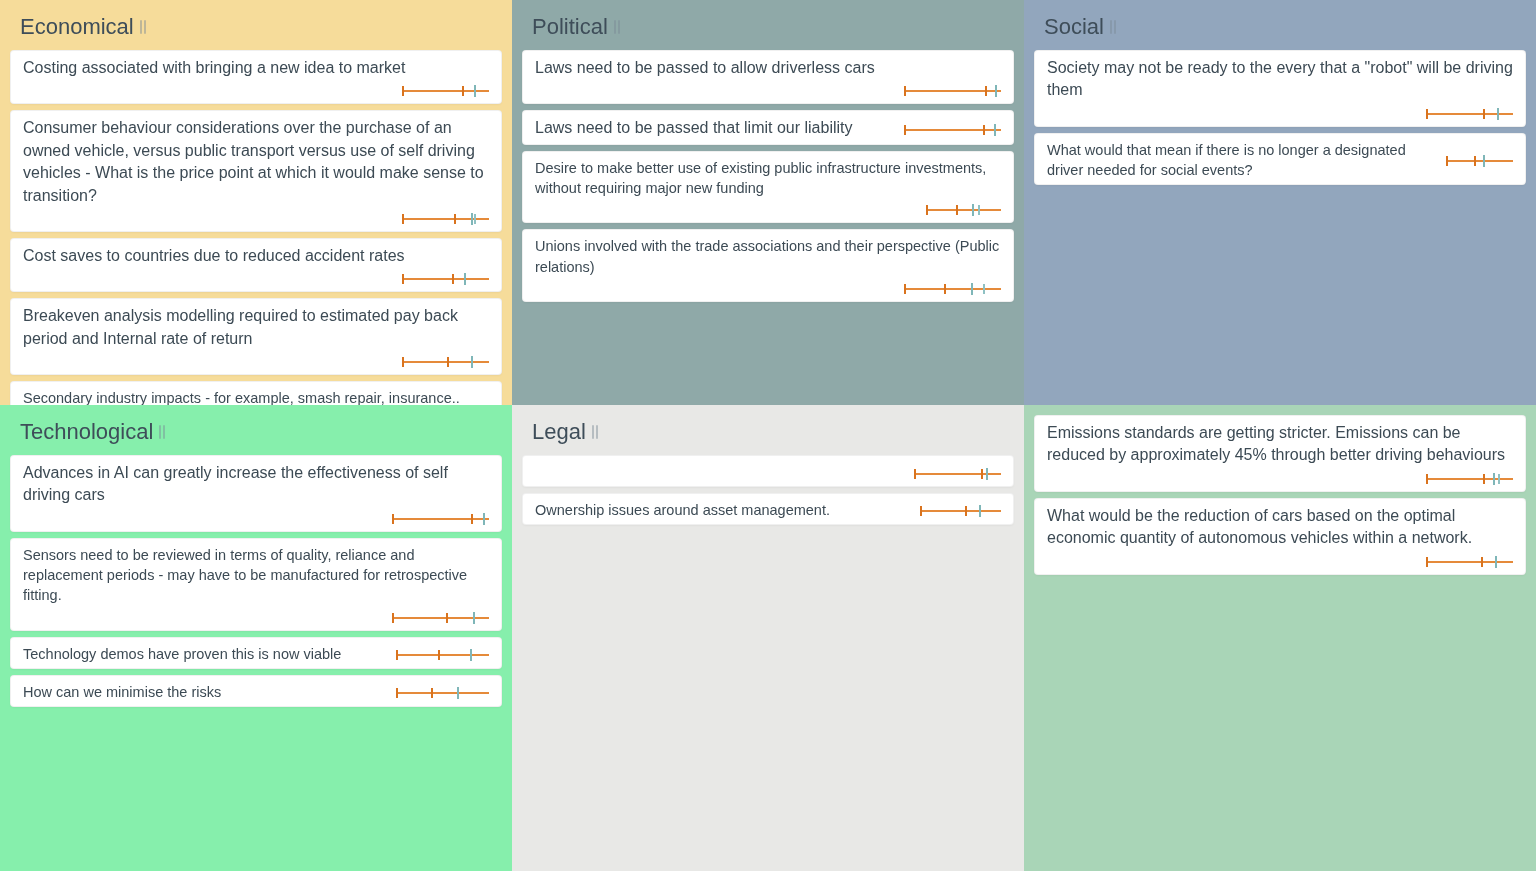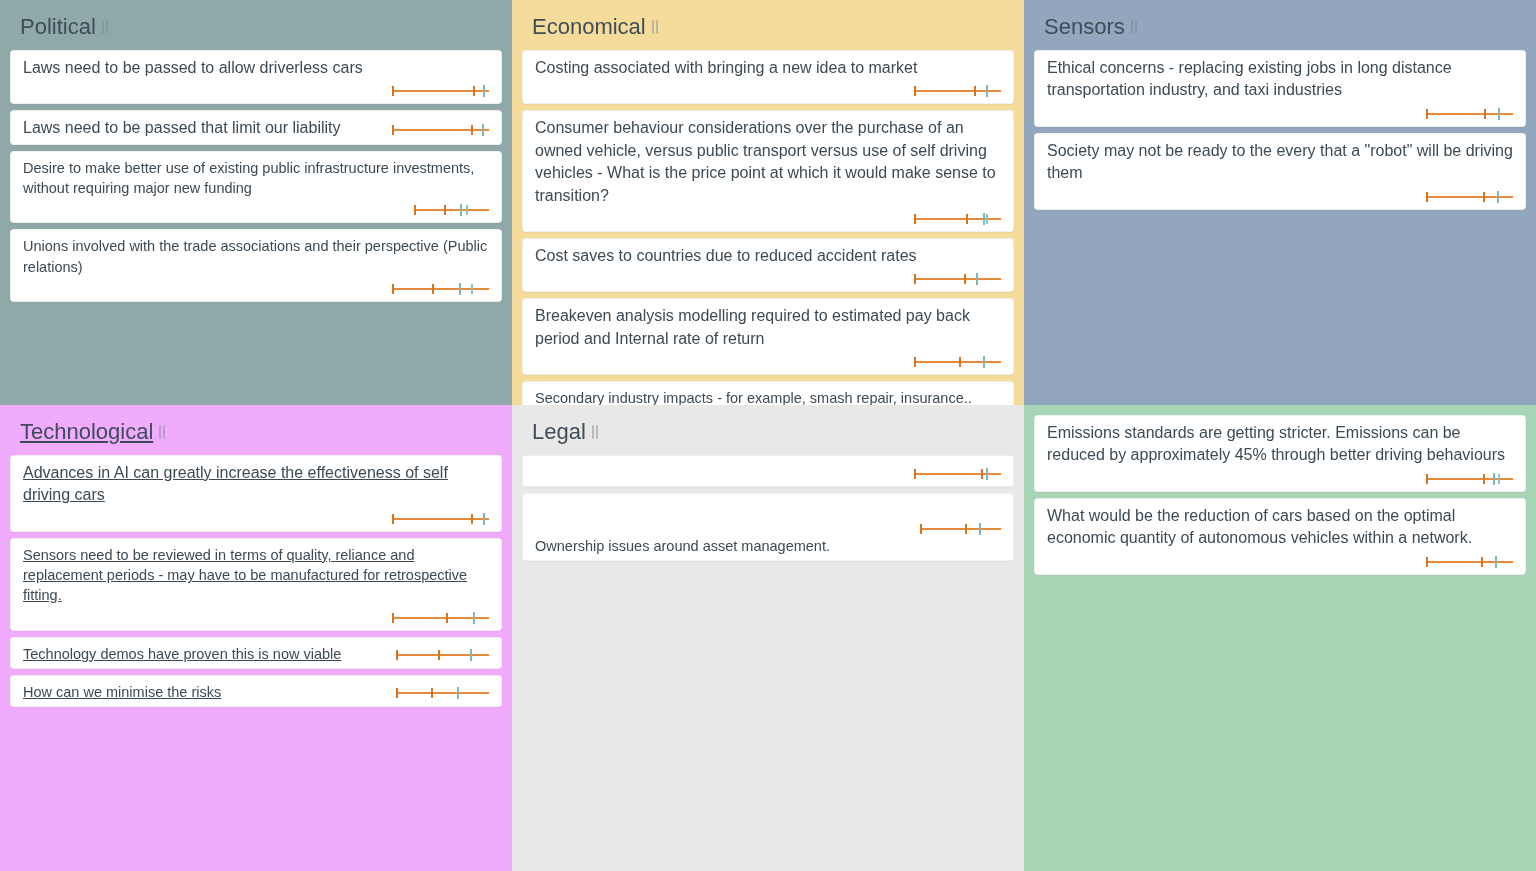--- a/index.html
+++ b/index.html
@@ -100,28 +100,87 @@
     height: 10px;
     transform: translate(-50%, -50%);
   }
   .tick.orange { background: #d9731e; }
   .tick.teal   { background: #7fb6b8; height: 12px; }
   .tick.teal2  { background: #8fc1c3; height: 10px; }
   
   .bg-political     { background: #8fa9a8; }
   .bg-economical    { background: #f6dc9a; }
   .bg-social        { background: #92a6bd; }
-  .bg-technological { background: #f0abfc; text-decoration: underline; }
+  .bg-technological { background: #86efac; }
   .bg-legal         { background: #e8e8e6; }
   .bg-environmental { background: #a9d5b7; }
 </style>
 </head>
 <body>
 
 <div class="board" id="board">
+    <div class="panel bg-economical">
+      <div class="panel-header">
+        <div class="panel-title">Economical</div>
+        <span class="drag-handle">
+          <span></span>
+          <span></span>
+        </span>
+      </div>
+      <div class="cards">
+        <div class="card">
+          <div class="card-text">Costing associated with bringing a new idea to market</div>
+          <div class="slider-row">
+            <div class="slider" style="width: 86px;">
+              <div class="track"></div>
+              <div class="tick orange" style="left: 0%;"></div>
+              <div class="tick orange" style="left: 70%;"></div>
+              <div class="tick teal" style="left: 84%;"></div>
+            </div>
+          </div>
+        </div>
+        <div class="card">
+          <div class="card-text">Consumer behaviour considerations over the purchase of an owned vehicle, versus public transport versus use of self driving vehicles - What is the price point at which it would make sense to transition?</div>
+          <div class="slider-row">
+            <div class="slider" style="width: 86px;">
+              <div class="track"></div>
+              <div class="tick orange" style="left: 0%;"></div>
+              <div class="tick orange" style="left: 60%;"></div>
+              <div class="tick teal" style="left: 80%;"></div>
+              <div class="tick teal2" style="left: 84%;"></div>
+            </div>
+          </div>
+        </div>
+        <div class="card">
+          <div class="card-text">Cost saves to countries due to reduced accident rates</div>
+          <div class="slider-row">
+            <div class="slider" style="width: 86px;">
+              <div class="track"></div>
+              <div class="tick orange" style="left: 0%;"></div>
+              <div class="tick orange" style="left: 58%;"></div>
+              <div class="tick teal" style="left: 72%;"></div>
+            </div>
+          </div>
+        </div>
+        <div class="card">
+          <div class="card-text">Breakeven analysis modelling required to estimated pay back period and Internal rate of return</div>
+          <div class="slider-row">
+            <div class="slider" style="width: 86px;">
+              <div class="track"></div>
+              <div class="tick orange" style="left: 0%;"></div>
+              <div class="tick orange" style="left: 52%;"></div>
+              <div class="tick teal" style="left: 80%;"></div>
+            </div>
+          </div>
+        </div>
+        <div class="card small">
+          <div class="card-text">Secondary industry impacts - for example, smash repair, insurance..</div>
+        </div>
+      </div>
+    </div>
     <div class="panel bg-political">
       <div class="panel-header">
         <div class="panel-title">Political</div>
         <span class="drag-handle">
           <span></span>
           <span></span>
         </span>
       </div>
       <div class="cards">
         <div class="card">
@@ -167,110 +226,53 @@
               <div class="track"></div>
               <div class="tick orange" style="left: 0%;"></div>
               <div class="tick orange" style="left: 42%;"></div>
               <div class="tick teal" style="left: 70%;"></div>
               <div class="tick teal2" style="left: 82%;"></div>
             </div>
           </div>
         </div>
       </div>
     </div>
-    <div class="panel bg-economical">
-      <div class="panel-header">
-        <div class="panel-title">Economical</div>
-        <span class="drag-handle">
-          <span></span>
-          <span></span>
-        </span>
-      </div>
-      <div class="cards">
-        <div class="card">
-          <div class="card-text">Costing associated with bringing a new idea to market</div>
-          <div class="slider-row">
-            <div class="slider" style="width: 86px;">
-              <div class="track"></div>
-              <div class="tick orange" style="left: 0%;"></div>
-              <div class="tick orange" style="left: 70%;"></div>
-              <div class="tick teal" style="left: 84%;"></div>
-            </div>
-          </div>
-        </div>
-        <div class="card">
-          <div class="card-text">Consumer behaviour considerations over the purchase of an owned vehicle, versus public transport versus use of self driving vehicles - What is the price point at which it would make sense to transition?</div>
-          <div class="slider-row">
-            <div class="slider" style="width: 86px;">
-              <div class="track"></div>
-              <div class="tick orange" style="left: 0%;"></div>
-              <div class="tick orange" style="left: 60%;"></div>
-              <div class="tick teal" style="left: 80%;"></div>
-              <div class="tick teal2" style="left: 84%;"></div>
-            </div>
-          </div>
-        </div>
-        <div class="card">
-          <div class="card-text">Cost saves to countries due to reduced accident rates</div>
-          <div class="slider-row">
-            <div class="slider" style="width: 86px;">
-              <div class="track"></div>
-              <div class="tick orange" style="left: 0%;"></div>
-              <div class="tick orange" style="left: 58%;"></div>
-              <div class="tick teal" style="left: 72%;"></div>
-            </div>
-          </div>
-        </div>
-        <div class="card">
-          <div class="card-text">Breakeven analysis modelling required to estimated pay back period and Internal rate of return</div>
-          <div class="slider-row">
-            <div class="slider" style="width: 86px;">
-              <div class="track"></div>
-              <div class="tick orange" style="left: 0%;"></div>
-              <div class="tick orange" style="left: 52%;"></div>
-              <div class="tick teal" style="left: 80%;"></div>
-            </div>
-          </div>
-        </div>
-        <div class="card small">
-          <div class="card-text">Secondary industry impacts - for example, smash repair, insurance..</div>
-        </div>
-      </div>
-    </div>
     <div class="panel bg-social">
       <div class="panel-header">
-        <div class="panel-title">Sensors</div>
-        <span class="drag-handle">
-          <span></span>
-          <span></span>
-        </span>
-      </div>
-      <div class="cards">
-        <div class="card">
-          <div class="card-text">Ethical concerns - replacing existing jobs in long distance transportation industry, and taxi industries</div>
-          <div class="slider-row">
-            <div class="slider" style="width: 86px;">
-              <div class="track"></div>
-              <div class="tick orange" style="left: 0%;"></div>
-              <div class="tick orange" style="left: 68%;"></div>
-              <div class="tick teal" style="left: 84%;"></div>
-            </div>
-          </div>
-        </div>
+        <div class="panel-title">Social</div>
+        <span class="drag-handle">
+          <span></span>
+          <span></span>
+        </span>
+      </div>
+      <div class="cards">
         <div class="card stacked">
           <div class="card-text">Society may not be ready to the every that a "robot" will be driving them</div>
           <div class="slider-row">
             <div class="slider" style="width: 86px;">
               <div class="track"></div>
               <div class="tick orange" style="left: 0%;"></div>
               <div class="tick orange" style="left: 66%;"></div>
               <div class="tick teal" style="left: 82%;"></div>
             </div>
           </div>
         </div>
+        <div class="card small">
+          <div style="display: flex; justify-content: space-between; align-items: center; gap: 10px;">
+            <div class="card-text" style="flex: 1 1 0%;">What would that mean if there is no longer a designated driver needed for social events?</div>
+            <div class="slider-row inline">
+              <div class="slider" style="width: 66px;">
+                <div class="track"></div>
+                <div class="tick orange" style="left: 0%;"></div>
+                <div class="tick orange" style="left: 42%;"></div>
+                <div class="tick teal" style="left: 56%;"></div>
+              </div>
+            </div>
+          </div>
+        </div>
       </div>
     </div>
     <div class="panel bg-technological">
       <div class="panel-header">
         <div class="panel-title">Technological</div>
         <span class="drag-handle">
           <span></span>
           <span></span>
         </span>
       </div>
@@ -339,21 +341,21 @@
             <div class="slider" style="width: 86px;">
               <div class="track"></div>
               <div class="tick orange" style="left: 0%;"></div>
               <div class="tick orange" style="left: 78%;"></div>
               <div class="tick teal" style="left: 84%;"></div>
             </div>
           </div>
         </div>
         <div class="card small">
           <div style="display: flex; justify-content: space-between; align-items: center; gap: 10px;">
-            <div class="card-text" style="flex: 1 1 0%; margin-top: 36px;">Ownership issues around asset management.</div>
+            <div class="card-text" style="flex: 1 1 0%;">Ownership issues around asset management.</div>
             <div class="slider-row inline">
               <div class="slider" style="width: 80px;">
                 <div class="track"></div>
                 <div class="tick orange" style="left: 0%;"></div>
                 <div class="tick orange" style="left: 56%;"></div>
                 <div class="tick teal" style="left: 74%;"></div>
               </div>
             </div>
           </div>
         </div>

